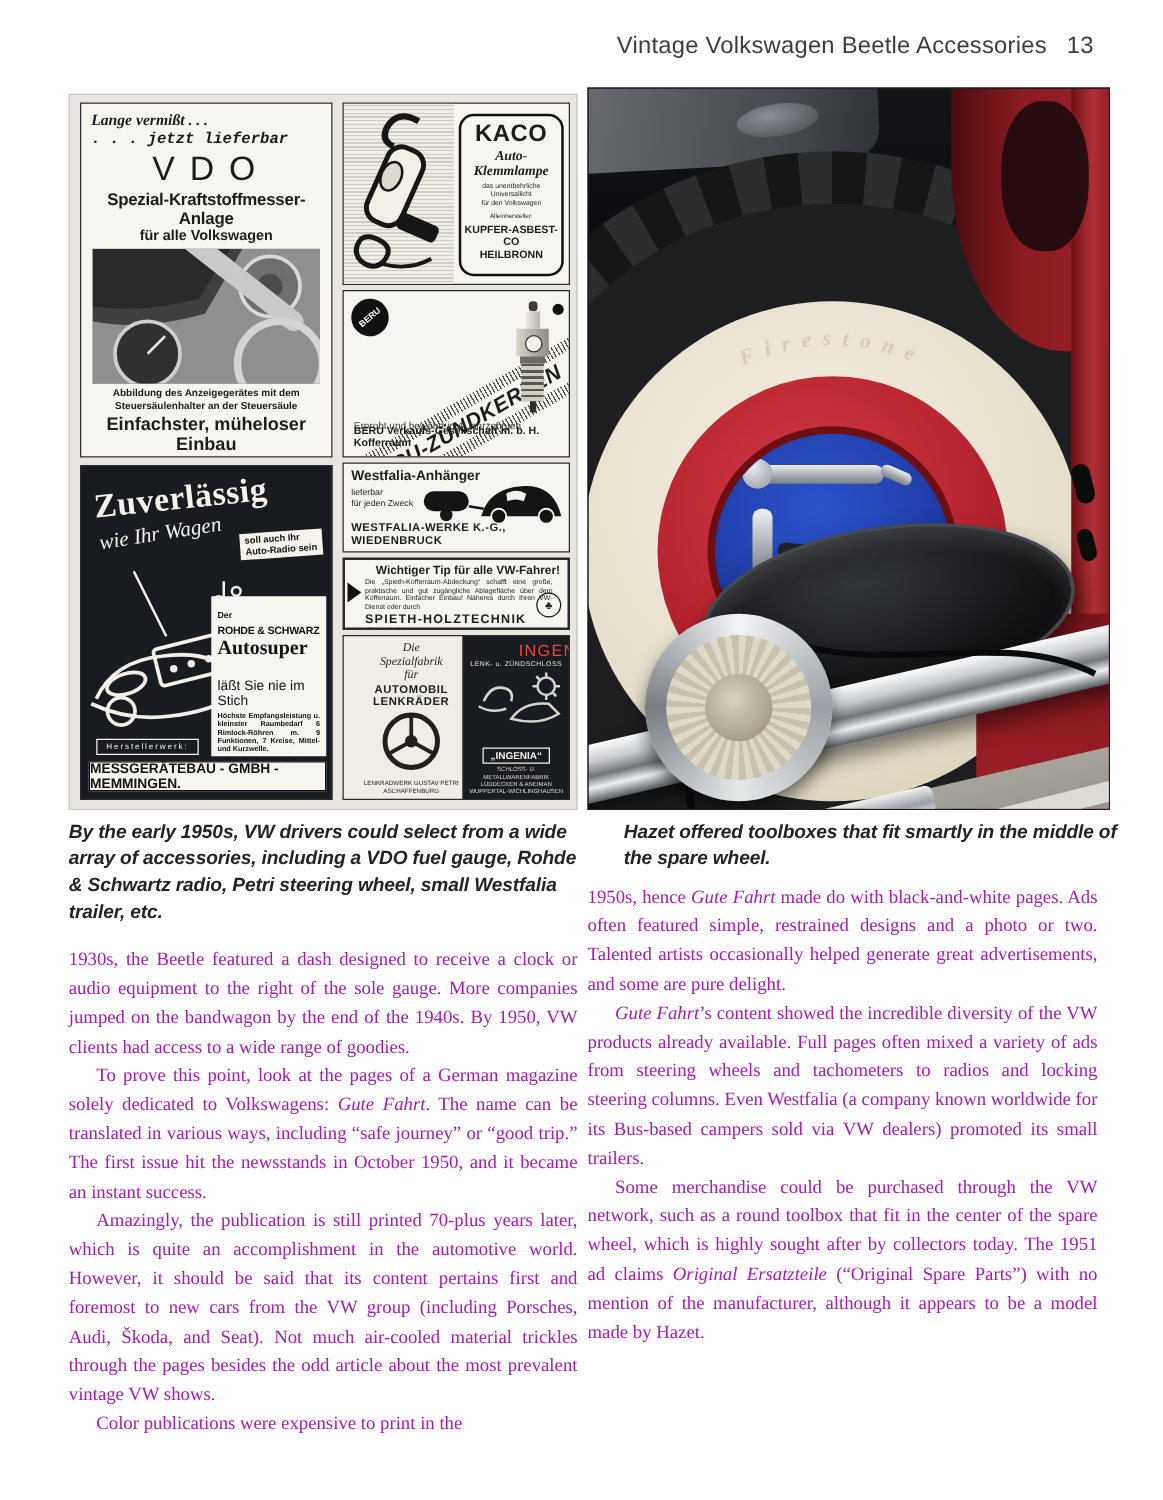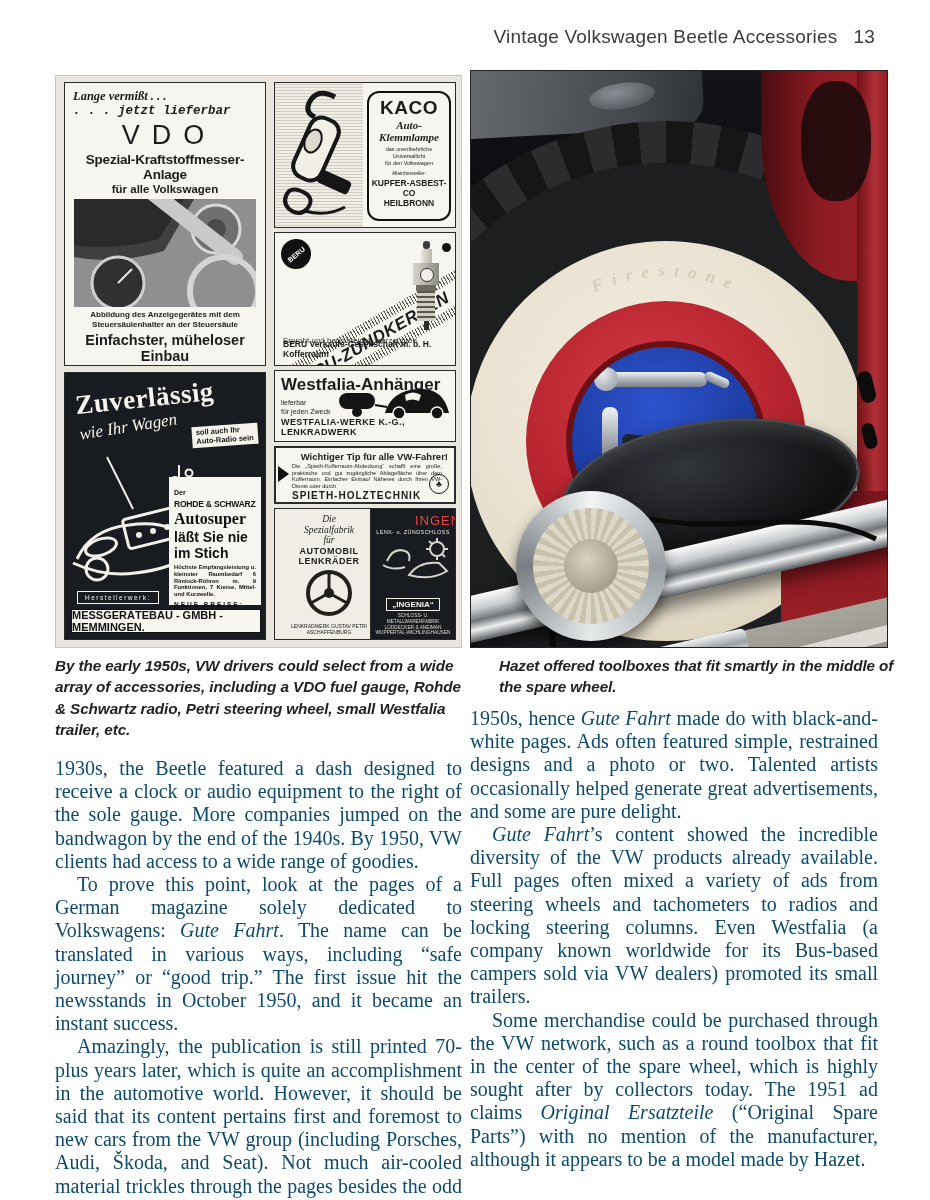--- a/index.html
+++ b/index.html
@@ -53,21 +53,21 @@
   .plug-hex::after{content:"";position:absolute;left:7px;top:5px;width:12px;height:12px;border-radius:50%;
      background:#f2f0e9;border:1px solid #333;}
   .plug-seat{width:20px;height:6px;background:#6e6b63;}
   .plug-thread{width:18px;height:30px;background:repeating-linear-gradient(180deg,#58564e 0 2px,#cfccc2 2px 5px);}
   .plug-tip{width:5px;height:9px;background:#2e2d29;}
   .beru-dot{position:absolute;right:4px;top:10px;width:9px;height:9px;border-radius:50%;background:#111;}
   .beru-claim{position:absolute;left:8px;bottom:20px;font-size:8px;font-weight:normal;color:#44423c;}
   .beru-co{position:absolute;left:8px;bottom:6px;font-size:8.5px;font-weight:bold;}
   
   #ad-west{left:218px;top:294px;width:182px;height:72px;padding:4px 6px;box-sizing:border-box;}
-  .west-title{font-weight:bold;font-size:17px;}
+  .west-title{font-weight:bold;font-size:11px;}
   .west-note{font-size:7px;line-height:9px;margin-top:3px;}
   .west-co{position:absolute;left:6px;bottom:4px;font-size:9px;font-weight:bold;letter-spacing:.4px;}
   .west-art{position:absolute;right:2px;top:10px;}
   
   #ad-spieth{left:218px;top:370px;width:182px;height:58px;border-width:2px;padding:3px 6px 3px 16px;box-sizing:border-box;}
   .spieth-arrow{position:absolute;left:2px;top:18px;width:0;height:0;border-top:8px solid transparent;
      border-bottom:8px solid transparent;border-left:11px solid #111;}
   .spieth-head{font-weight:bold;font-size:9.5px;text-align:right;}
   .spieth-body{font-size:5.6px;line-height:6.6px;text-align:justify;margin-top:1px;width:150px;}
   .spieth-co{font-weight:bold;font-size:10px;letter-spacing:1px;margin-top:1px;}
@@ -79,21 +79,21 @@
      font-weight:bold;font-size:27px;letter-spacing:.5px;color:#f5f3ec;}
   .rad-script{position:absolute;left:14px;top:44px;transform:rotate(-9deg);font-family:"Liberation Serif",serif;
      font-style:italic;font-size:17px;color:#f5f3ec;}
   .rad-tag{position:absolute;right:8px;top:52px;background:#f5f3ec;color:#111;font-size:7.5px;font-weight:bold;
      line-height:8.5px;padding:2px 4px;transform:rotate(-4deg);}
   .rad-rs{position:absolute;left:104px;top:104px;width:92px;height:128px;background:#f7f5ef;color:#111;
      padding:4px 5px;box-sizing:border-box;}
   .rs-der{font-size:7px;font-weight:bold;}
   .rs-name{font-size:8.5px;font-weight:bold;letter-spacing:-.2px;}
   .rs-prod{font-family:"Liberation Serif",serif;font-weight:bold;font-size:16px;margin-top:1px;}
-  .rs-claim{font-size:14px;margin-top:1px;font-weight:bold;}
+  .rs-claim{font-size:11px;margin-top:15px;}
   .rs-detail{font-size:5.8px;line-height:6.8px;font-weight:bold;text-align:justify;margin-top:3px;}
   .rs-pricelab{font-size:6.5px;letter-spacing:2px;font-weight:bold;margin-top:3px;}
   .rs-price{font-size:7px;font-weight:bold;}
   .rad-maker{position:absolute;left:12px;top:218px;border:1px solid #f5f3ec;color:#f5f3ec;font-size:6.5px;
      letter-spacing:1.5px;padding:2px 7px;}
   .rad-banner{position:absolute;left:6px;bottom:6px;width:188px;height:22px;background:#f7f5ef;color:#111;
      border:1px solid #111;font-weight:bold;font-size:11px;display:flex;align-items:center;justify-content:center;}
   
   #ad-petri{left:218px;top:432px;width:110px;height:132px;text-align:center;padding-top:5px;box-sizing:border-box;
      background:#efede6;}
@@ -105,21 +105,21 @@
   .ing-brand{font-weight:normal;font-size:13px;letter-spacing:1px;color:#ef4444;padding-left:44px;}
   .ing-prod{font-size:5.5px;color:#e8e6de;margin-top:1px;letter-spacing:.4px;}
   .ing-foot{display:inline-block;margin-top:2px;font-weight:bold;font-size:8px;color:#f4f2ea;border:1px solid #f4f2ea;
      padding:1px 5px;}
   .ing-co{font-size:4.8px;line-height:5.8px;color:#dedcd2;margin-top:2px;}
   
   .caption{position:absolute;font-family:"Liberation Sans","DejaVu Sans",sans-serif;font-weight:bold;font-style:italic;
      font-size:15.3px;line-height:21.4px;color:#232323;letter-spacing:-.1px;}
   #cap-left{left:55px;top:655px;width:407px;}
   #cap-right{left:470px;top:655px;width:418px;margin-left:29px;}
-  .bodycol{position:absolute;font-size:20px;line-height:23.2px;color:#0c4a6e;text-align:justify;}
+  .bodycol{position:absolute;font-size:15px;line-height:23.2px;color:#a21caf;text-align:justify;}
   #col-left{left:55px;top:757px;width:407px;}
   #col-right{left:470px;top:707px;width:408px;}
   .bodycol p{margin:0;}
   .bodycol p.indent{text-indent:22px;}
   
   .abs{position:absolute;}
   #trunk-top{left:0;top:0;width:418px;height:160px;background:linear-gradient(180deg,#131418,#0a0b0d);}
   #metal-panel{left:-8px;top:-10px;width:240px;height:72px;background:linear-gradient(100deg,#686c71,#44484d 70%,#2e3236);
      border-radius:0 0 26px 4px;transform:rotate(-3deg);}
   #hinge-knob{left:118px;top:12px;width:66px;height:26px;border-radius:50%;transform:rotate(-8deg);
@@ -252,21 +252,21 @@
         <svg width="118" height="40" viewBox="0 0 118 40">
           <rect x="4" y="12" width="36" height="16" rx="8" fill="#141414"></rect>
           <circle cx="22" cy="31" r="5" fill="#141414"></circle>
           <line x1="40" y1="24" x2="52" y2="26" stroke="#141414" stroke-width="2"></line>
           <path d="M50,32 q6,-22 32,-24 q26,-2 32,24 z" fill="#141414"></path>
           <path d="M70,14 q8,-5 16,0 l-2,6 q-7,-3 -13,0 z" fill="#f5f3ec"></path>
           <circle cx="64" cy="32" r="6" fill="#141414" stroke="#f5f3ec" stroke-width="1.5"></circle>
           <circle cx="102" cy="32" r="6" fill="#141414" stroke="#f5f3ec" stroke-width="1.5"></circle>
         </svg>
       </div>
-      <div class="west-co" data-name="westfalia-company">WESTFALIA-WERKE K.-G., LENKRADWERK</div>
+      <div class="west-co" data-name="westfalia-company">WESTFALIA-WERKE K.-G., WIEDENBRUCK</div>
     </div>
 
     <div id="ad-spieth" class="ad" data-name="spieth-ad">
       <div class="spieth-arrow" data-name="arrow-icon"></div>
       <div class="spieth-head" data-name="spieth-headline">Wichtiger Tip für alle VW-Fahrer!</div>
       <div class="spieth-body" data-name="spieth-body">Die „Spieth-Kofferraum-Abdeckung“ schafft eine große, praktische und gut zugängliche Ablagefläche über dem Kofferraum. Einfacher Einbau! Näheres durch Ihren VW-Dienst oder durch</div>
       <div class="spieth-co" data-name="spieth-company">SPIETH-HOLZTECHNIK GmbH.</div>
 
       <div class="spieth-logo" data-name="spieth-logo-icon">♣</div>
     </div>

